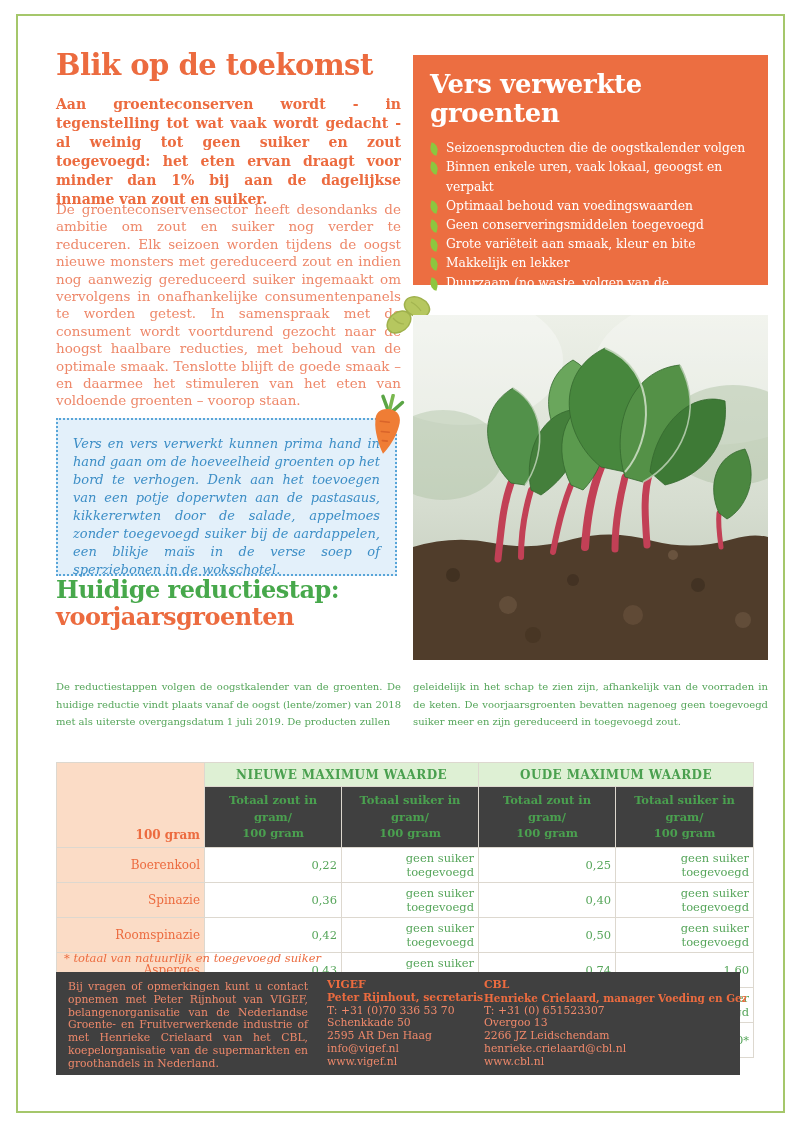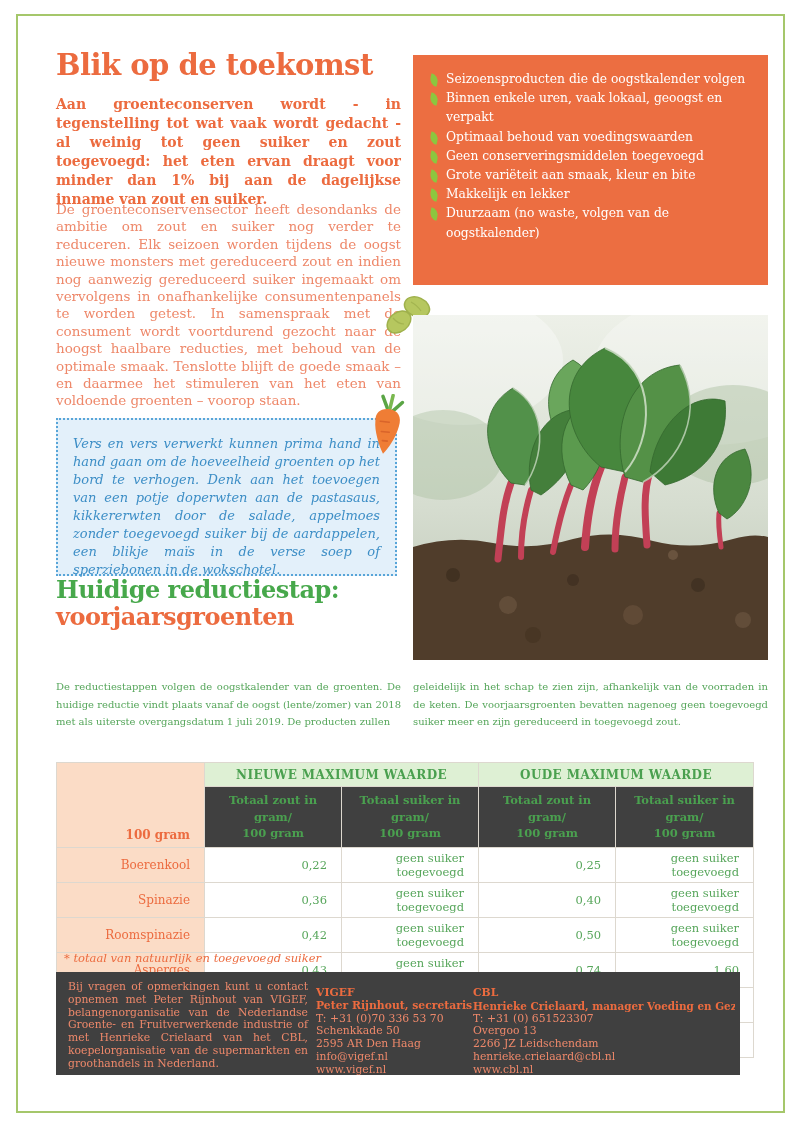--- a/index.html
+++ b/index.html
@@ -70,21 +70,21 @@
     line-height:17.6px; text-align:justify;
   }
   .green-col.left  { left:56px;  width:345px; }
   .green-col.right { left:413px; width:355px; }
   
   .red-table {
     position:absolute; left:56px; top:762px; width:697px;
     border-collapse:collapse; table-layout:fixed;
   }
   .red-table th, .red-table td {
-    border:1px solid #ddd8cf; padding:3px 14px;
+    border:1px solid #ddd8cf; padding:3px 4px;
   }
   .red-table .ghead {
     background:#def0d4; color:#4aa04f; font-weight:bold;
     font-size:12px; letter-spacing:0.4px; text-align:center; height:24px;
   }
   .red-table .corner {
     background:#fbdcc6; color:#ec6b3f; font-weight:bold; font-size:12px;
     text-align:right; vertical-align:bottom; padding-bottom:5px;
   }
   .red-table .shead {
@@ -104,21 +104,21 @@
   }
   
   .footer-box {
     position:absolute; left:56px; top:972px; width:684px; height:103px;
     background:#404040;
   }
   .footer-note {
     position:absolute; left:12px; top:9px; width:240px;
     font-size:10.8px; color:#ee886a; line-height:12.8px; text-align:justify;
   }
-  .contact { position:absolute; top:15px; font-size:10.8px; line-height:12.8px; color:#ee886a; }
+  .contact { position:absolute; top:7px; font-size:10.8px; line-height:12.8px; color:#ee886a;margin-left:11px; }
   .contact.vigef { left:260px; width:152px; }
   .contact.cbl   { left:417px; width:262px; overflow:hidden; }
   .contact .org, .contact .person {
     color:#ec6b3f; font-weight:bold; white-space:nowrap;
   }
   .contact .line { white-space:nowrap; }
 </style>
 </head>
 <body>
 
@@ -140,20 +140,21 @@
       <path d="M22,16 L24,1" stroke="#7ab84f" stroke-width="3.5" stroke-linecap="round" fill="none"></path>
       <path d="M24,18 L34,7" stroke="#5aa545" stroke-width="3.5" stroke-linecap="round" fill="none"></path>
       <path d="M21,15 C31,15 35,22 33,31 C31,43 25,54 20,60 C15,52 9,38 9,28 C8,20 13,15 21,15 Z" fill="#ef7d35"></path>
       <path d="M14,28 h9" stroke="#d9642a" stroke-width="1.6" stroke-linecap="round"></path>
       <path d="M16,38 h8" stroke="#d9642a" stroke-width="1.6" stroke-linecap="round"></path>
       <path d="M18,47 h5" stroke="#d9642a" stroke-width="1.6" stroke-linecap="round"></path>
     </g>
   </svg>
 
   <div class="fresh-box">
+    <h2>Vers verwerkte groenten</h2>
     <ul>
       <li>
           <span class="leaf"></span>
           <span>Seizoensproducten die de oogstkalender volgen</span>
         </li>
       <li>
           <span class="leaf"></span>
           <span>Binnen enkele uren, vaak lokaal, geoogst en verpakt</span>
         </li>
       <li>

